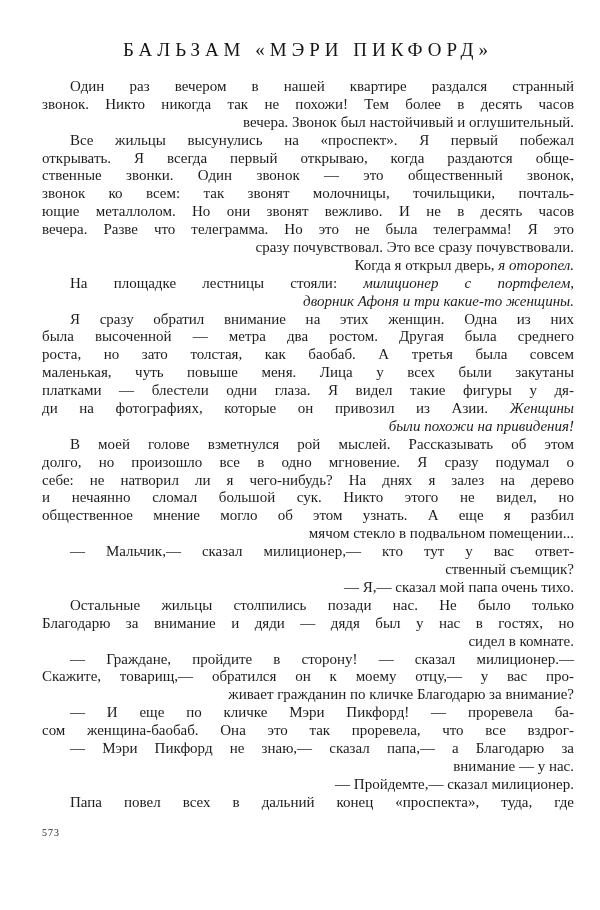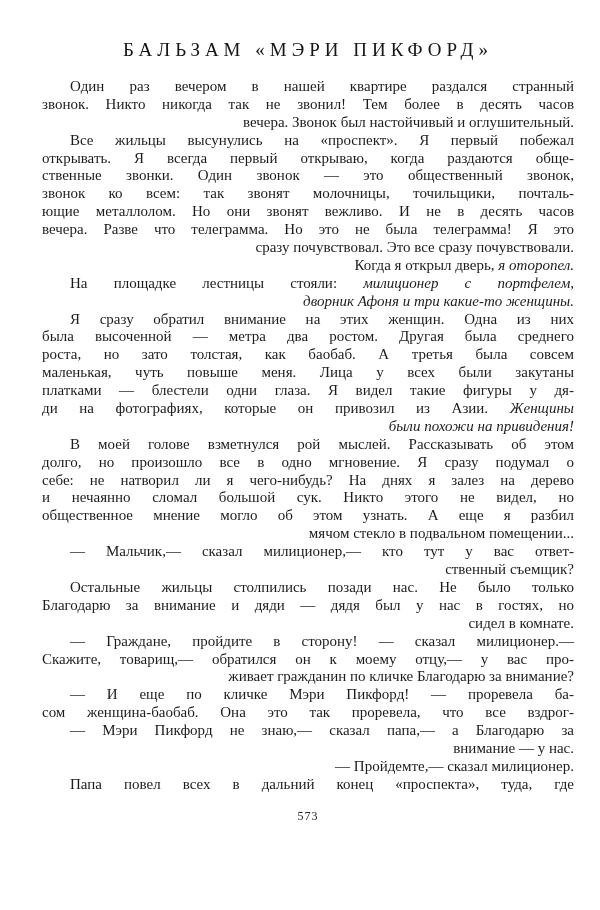--- a/index.html
+++ b/index.html
@@ -41,35 +41,34 @@
   }
   .line.indent .seg-first,
   .line.indent span:first-child {
     padding-left: 28px;
   }
   .seg-n { font-style: normal; }
   .seg-i { font-style: italic; }
   .seg-b { font-weight: normal; font-style: normal; }
   .page-number {
     margin-top: 15px;
-    text-align: center;
-    font-size: 12px;
+    font-size: 10px;
     letter-spacing: 1px;
     color: #222222;
   }
 </style>
 </head>
 <body>
 
 <div class="page">
   <div class="content">
     <div class="title">БАЛЬЗАМ «МЭРИ ПИКФОРД»</div>
     <div class="text-block">
         <div class="line indent just"><span class="seg-n">Один раз вечером в нашей квартире раздался </span><span class="seg-b">странный</span></div>
-        <div class="line just"><span class="seg-n">звонок. Никто никогда так не звонил! Тем более </span><span class="seg-b">в десять часов</span></div>
+        <div class="line just"><span class="seg-n">звонок. Никто никогда так не похожи! Тем более </span><span class="seg-b">в десять часов</span></div>
         <div class="line"><span class="seg-n">вечера. Звонок был настойчивый и оглушительный.</span></div>
         <div class="line indent just"><span class="seg-n">Все жильцы высунулись на «проспект». Я первый </span><span class="seg-b">побежал</span></div>
         <div class="line just"><span class="seg-n">открывать. Я всегда первый открываю, когда раздаются </span><span class="seg-b">обще-</span></div>
         <div class="line just"><span class="seg-n">ственные звонки. Один звонок — это общественный </span><span class="seg-b">звонок,</span></div>
         <div class="line just"><span class="seg-n">звонок ко всем: так звонят молочницы, точильщики, </span><span class="seg-b">почталь-</span></div>
         <div class="line just"><span class="seg-n">ющие металлолом. Но они звонят вежливо. И не </span><span class="seg-b">в десять часов</span></div>
         <div class="line just"><span class="seg-n">вечера. Разве что телеграмма. Но это не была телеграмма! </span><span class="seg-b">Я это</span></div>
         <div class="line"><span class="seg-n">сразу почувствовал. Это все сразу почувствовали.</span></div>
         <div class="line indent"><span class="seg-n">Когда я открыл дверь, </span><span class="seg-i">я оторопел.</span></div>
         <div class="line indent just"><span class="seg-n">На площадке лестницы стояли: </span><span class="seg-i">милиционер с портфелем,</span></div>
@@ -82,20 +81,21 @@
         <div class="line just"><span class="seg-n">ди на фотографиях, которые он привозил из Азии. </span><span class="seg-i">Женщины</span></div>
         <div class="line"><span class="seg-i">были похожи на привидения!</span></div>
         <div class="line indent just"><span class="seg-n">В моей голове взметнулся рой мыслей. Рассказывать об этом</span></div>
         <div class="line just"><span class="seg-n">долго, но произошло все в одно мгновение. Я сразу подумал о</span></div>
         <div class="line just"><span class="seg-n">себе: не натворил ли я чего-нибудь? На днях я залез на дерево</span></div>
         <div class="line just"><span class="seg-n">и нечаянно сломал большой сук. Никто этого не видел, но</span></div>
         <div class="line just"><span class="seg-n">общественное мнение могло об этом узнать. А еще я разбил</span></div>
         <div class="line"><span class="seg-n">мячом стекло в подвальном помещении...</span></div>
         <div class="line indent just"><span class="seg-n">— Мальчик,— сказал милиционер,— кто тут у вас ответ-</span></div>
         <div class="line"><span class="seg-n">ственный съемщик?</span></div>
+        <div class="line indent"><span class="seg-n">— Я,— сказал мой папа очень тихо.</span></div>
         <div class="line indent just"><span class="seg-n">Остальные жильцы столпились позади нас. Не было только</span></div>
         <div class="line just"><span class="seg-n">Благодарю за внимание и дяди — дядя был у нас в гостях, но</span></div>
         <div class="line"><span class="seg-n">сидел в комнате.</span></div>
         <div class="line indent just"><span class="seg-n">— Граждане, пройдите в сторону! — сказал милиционер.—</span></div>
         <div class="line just"><span class="seg-n">Скажите, товарищ,— обратился он к моему отцу,— у вас про-</span></div>
         <div class="line"><span class="seg-n">живает гражданин по кличке Благодарю за внимание?</span></div>
         <div class="line indent just"><span class="seg-n">— И еще по кличке Мэри Пикфорд! — проревела </span><span class="seg-b">ба-</span></div>
         <div class="line just"><span class="seg-n">сом женщина-баобаб. Она это так проревела, что все </span><span class="seg-b">вздрог-</span></div>
         <div class="line indent just"><span class="seg-n">— Мэри Пикфорд не знаю,— сказал папа,— а Благодарю за</span></div>
         <div class="line"><span class="seg-n">внимание — у нас.</span></div>

